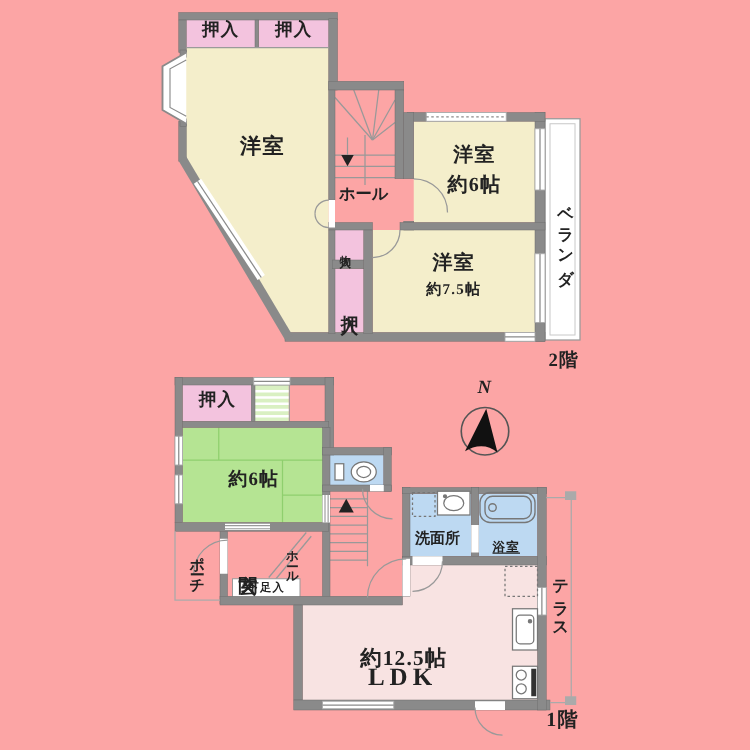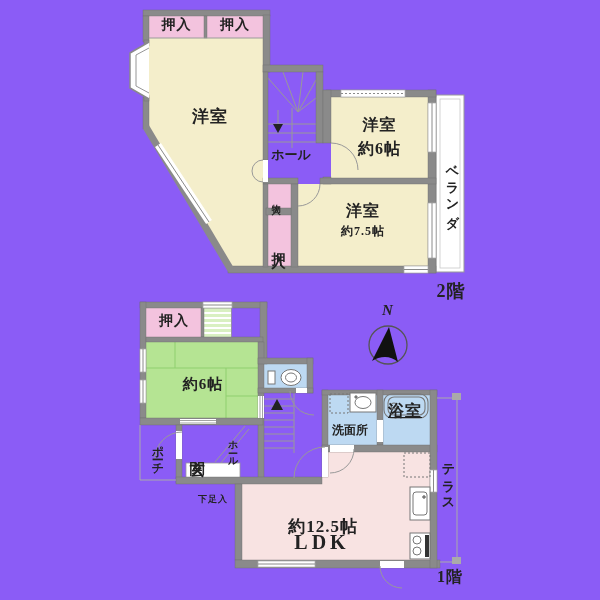--- a/index.html
+++ b/index.html
@@ -1,16 +1,16 @@
 <!DOCTYPE html>
 <html style="--wall: #8a8a8a; --room_cream: #f4eecb; --closet_pink: #f3c3de; --tatami_green: #b5e493; --stair_green: #d9f0c2; --wet_blue: #bdd9f2; --ldk_pink: #f8e3e2;"><head>
 <meta charset="utf-8">
 <style>
   html,body{margin:0;padding:0;background:#fff;}
-  #plan{position:relative;width:600px;height:600px;background:#8b5cf6;overflow:hidden;
+  #plan{position:relative;width:600px;height:600px;background:#fca5a5;overflow:hidden;
         font-family:"Liberation Serif","DejaVu Serif",serif;color:#222;}
   #plan svg{position:absolute;left:0;top:0;}
   .lbl{position:absolute;text-align:center;font-weight:600;line-height:1.15;
        letter-spacing:1px;white-space:nowrap;}
   .vert{writing-mode:vertical-rl;text-orientation:mixed;white-space:nowrap;
         letter-spacing:2px;text-align:center;}
   .wallfill{fill:var(--wall);}
 </style>
 </head>
 <body>
@@ -238,29 +238,29 @@
   <div class="lbl" style="left:207px;top:17px;width:56px;font-size:14px;">押入</div>
   <div class="lbl" style="left:150px;top:107px;width:120px;font-size:17px;">洋室</div>
   <div class="lbl" style="left:331px;top:116px;width:97px;font-size:16px;">洋室</div>
   <div class="lbl" style="left:331px;top:140px;width:97px;font-size:16px;">約6帖</div>
   <div class="lbl" style="left:300px;top:202px;width:126px;font-size:16px;">洋室</div>
   <div class="lbl" style="left:298px;top:225px;width:130px;font-size:12px;">約7.5帖</div>
   <div class="lbl" style="left:262px;top:148px;width:58px;font-size:13px;letter-spacing:0;">ホール</div>
   <div class="lbl vert" style="left:271px;top:186px;height:24px;font-size:9px;letter-spacing:1px;">物入</div>
   <div class="lbl vert" style="left:270px;top:220px;height:46px;font-size:14px;">押入</div>
   <div class="lbl vert" style="left:444px;top:143px;height:92px;font-size:13px;">ベランダ</div>
-  <div class="lbl" style="left:430px;top:281px;width:42px;font-size:18px;">2階</div>
+  <div class="lbl" style="left:430px;top:281px;width:42px;font-size:15px;">2階</div>
 
   <div class="lbl" style="left:146px;top:313px;width:56px;font-size:14px;">押入</div>
   <div class="lbl" style="left:146px;top:376px;width:114px;font-size:15px;">約6帖</div>
   <div class="lbl vert" style="left:150px;top:429px;height:50px;font-size:12px;">ポーチ</div>
   <div class="lbl vert" style="left:188px;top:429px;height:40px;font-size:15px;letter-spacing:1px;">玄関</div>
-  <div class="lbl" style="left:186px;top:465px;width:54px;font-size:9px;letter-spacing:1px;margin-top:29px;">下足入</div>
+  <div class="lbl" style="left:186px;top:465px;width:54px;font-size:9px;letter-spacing:1px;">下足入</div>
   <div class="lbl vert" style="left:227px;top:428px;height:42px;font-size:10px;letter-spacing:3px;">ホール</div>
   <div class="lbl" style="left:320px;top:424px;width:60px;font-size:12px;letter-spacing:0;">洗面所</div>
-  <div class="lbl" style="left:378px;top:402px;width:54px;font-size:16px;text-decoration:underline;">浴室</div>
+  <div class="lbl" style="left:378px;top:433px;width:54px;font-size:10px;text-decoration:underline;">浴室</div>
   <div class="lbl" style="left:252px;top:493px;width:140px;font-size:20px;letter-spacing:4px;margin-top:38px;">LDK</div>
   <div class="lbl" style="left:248px;top:517px;width:150px;font-size:17px;">約12.5帖</div>
   <div class="lbl vert" style="left:440px;top:451px;height:58px;font-size:13px;">テラス</div>
   <div class="lbl" style="left:428px;top:568px;width:44px;font-size:16px;">1階</div>
 
   <div class="lbl" style="left:378px;top:302px;width:20px;font-size:15px;font-style:italic;font-weight:700;">N</div>
 </div>
 
 </body></html>

